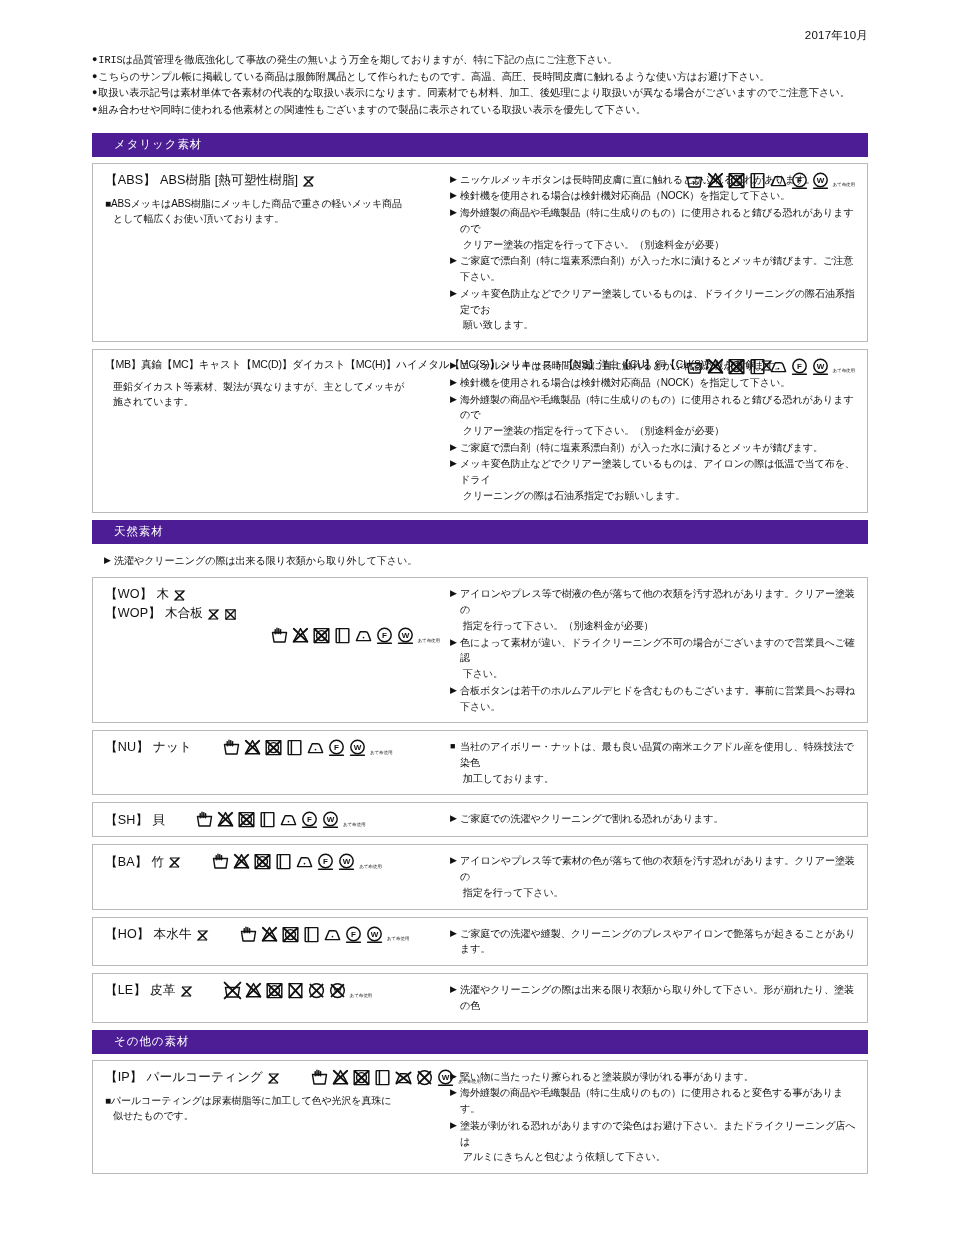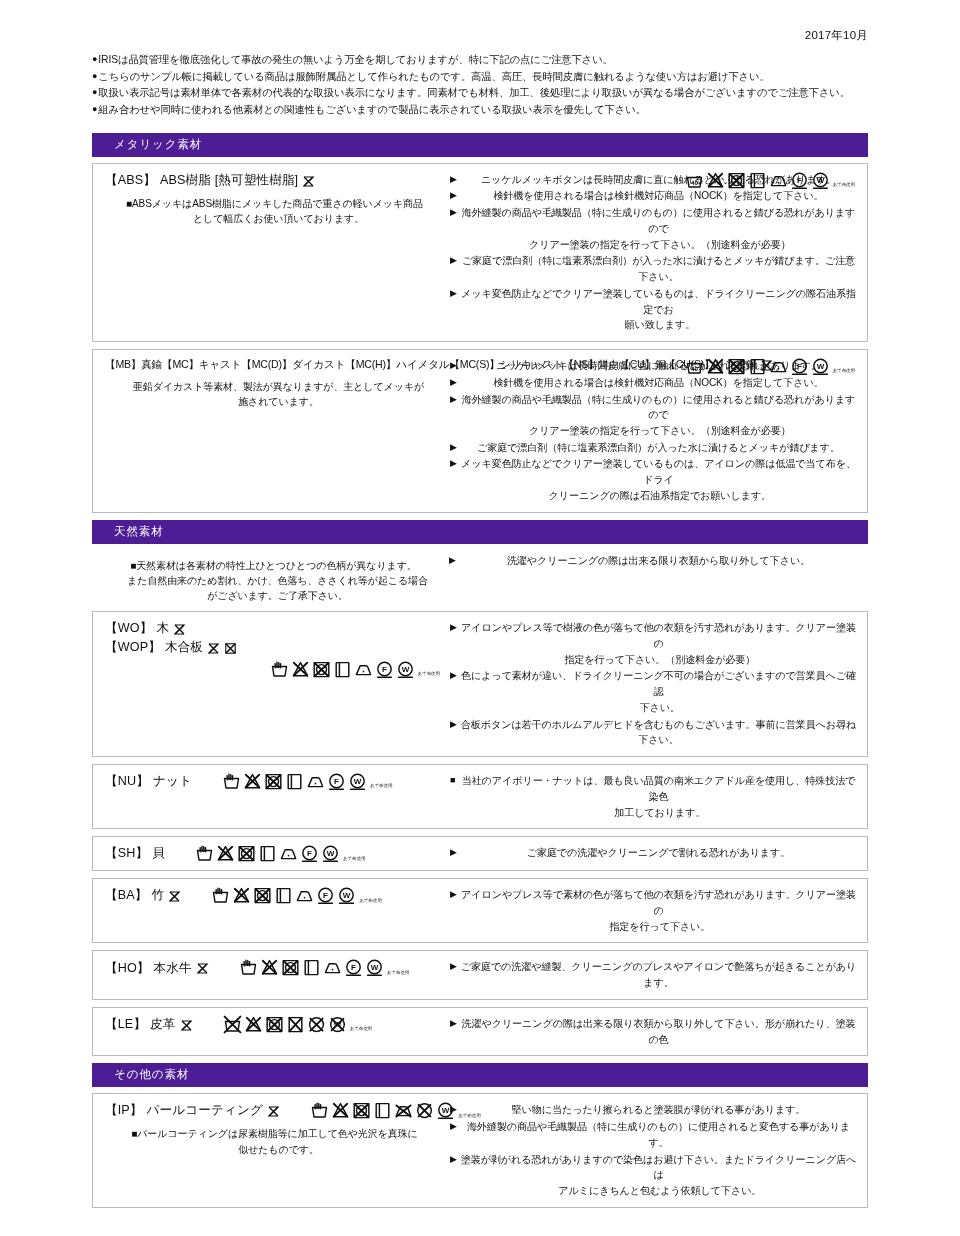--- a/index.html
+++ b/index.html
@@ -28,20 +28,21 @@
     text-align: right;
     font-size: 11.5px;
     letter-spacing: .02em;
     margin: 0 0 9px 0;
     color: #111;
   }
   .notice-list {
     margin: 0 0 14px 0;
     padding: 0;
     list-style: none;
+    font-family: Liberation Mono, monospace;
   }
   .notice-list li {
     font-size: 10.3px;
     line-height: 1.62;
     letter-spacing: -0.01em;
     white-space: nowrap;
     color: #111;
   }
   .notice-list li::before {
     content: "\25CF";
@@ -67,21 +68,20 @@
     box-sizing: border-box;
     margin-bottom: 7px;
     padding: 7px 10px 7px 12px;
     background: #fff;
     position: relative;
   }
   .card.plain { border: none; padding-top: 2px; padding-bottom: 4px; margin-bottom: 4px;}
   .row {
     display: flex;
     align-items: flex-start;
-    text-align: center;
   }
   .col-left {
     width: 345px;
     flex: 0 0 345px;
     padding-right: 6px;
     box-sizing: border-box;
   }
   .col-right {
     flex: 1 1 auto;
     min-width: 0;
@@ -363,27 +363,20 @@
                 <span class="cont">メッキ変色防止などでクリアー塗装しているものは、アイロンの際は低温で当て布を、ドライ</span>
                 <span class="cont">&nbsp;クリーニングの際は石油系指定でお願いします。</span>
               </li>
             </ul>
           </div>
         </div>
       </div>
       <div class="section-bar">天然素材</div>
       <div class="card plain">
         <div class="row">
-          <div class="col-left">
-            <div class="mat-desc">
-              <span class="ind first">■天然素材は各素材の特性上ひとつひとつの色柄が異なります。</span>
-              <span class="ind">また自然由来のため割れ、かけ、色落ち、ささくれ等が起こる場合</span>
-              <span class="ind">がございます。ご了承下さい。</span>
-            </div>
-          </div>
           <div class="col-right">
             <ul class="bullets">
               <li>
                 <span class="mark">▶</span>
                 <span class="cont">洗濯やクリーニングの際は出来る限り衣類から取り外して下さい。</span>
               </li>
             </ul>
           </div>
         </div>
       </div>

